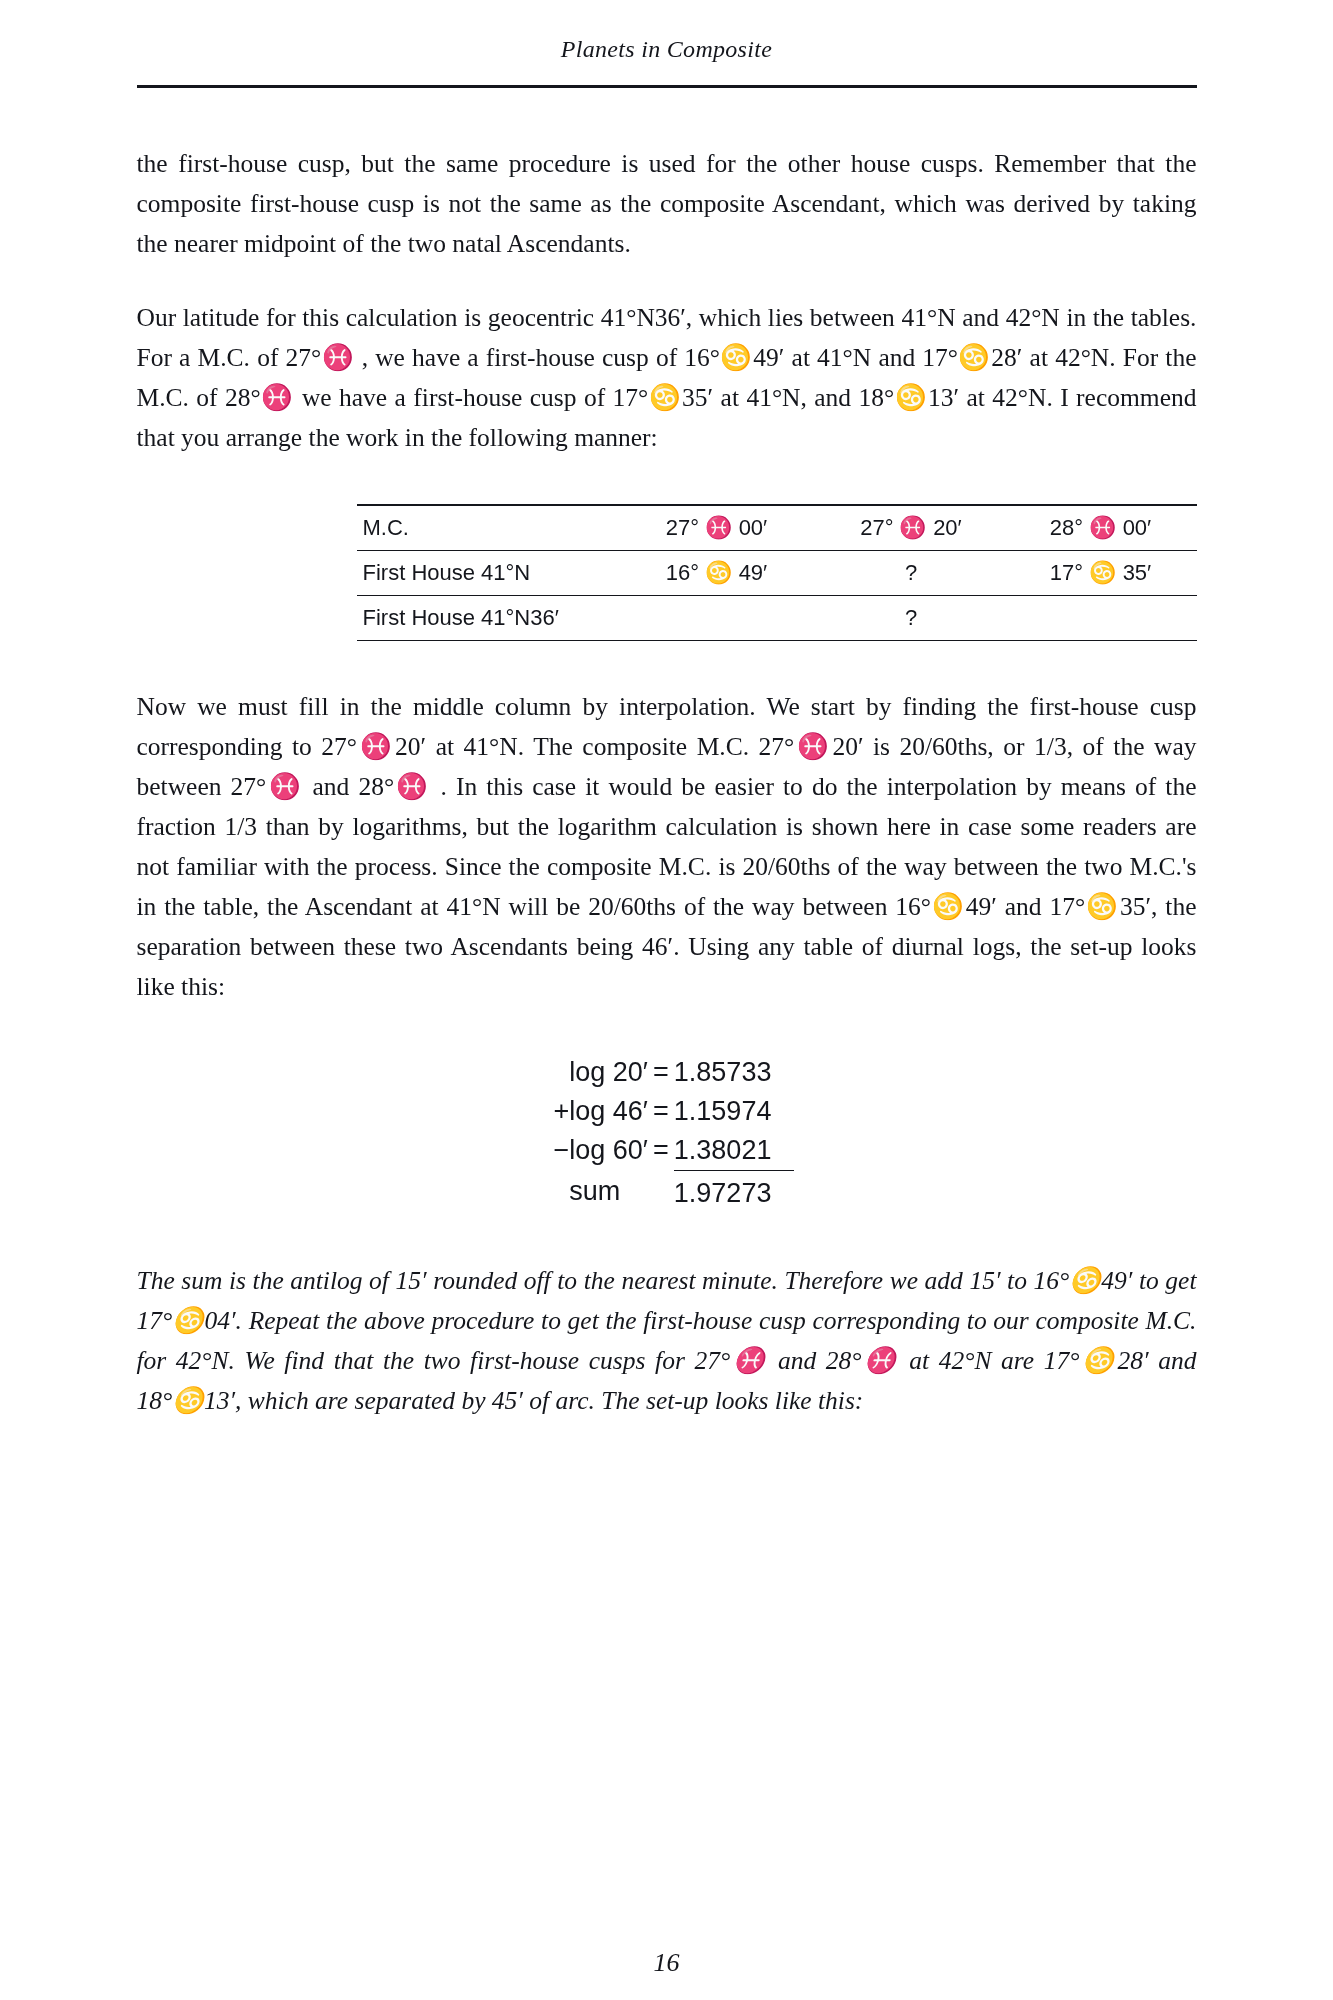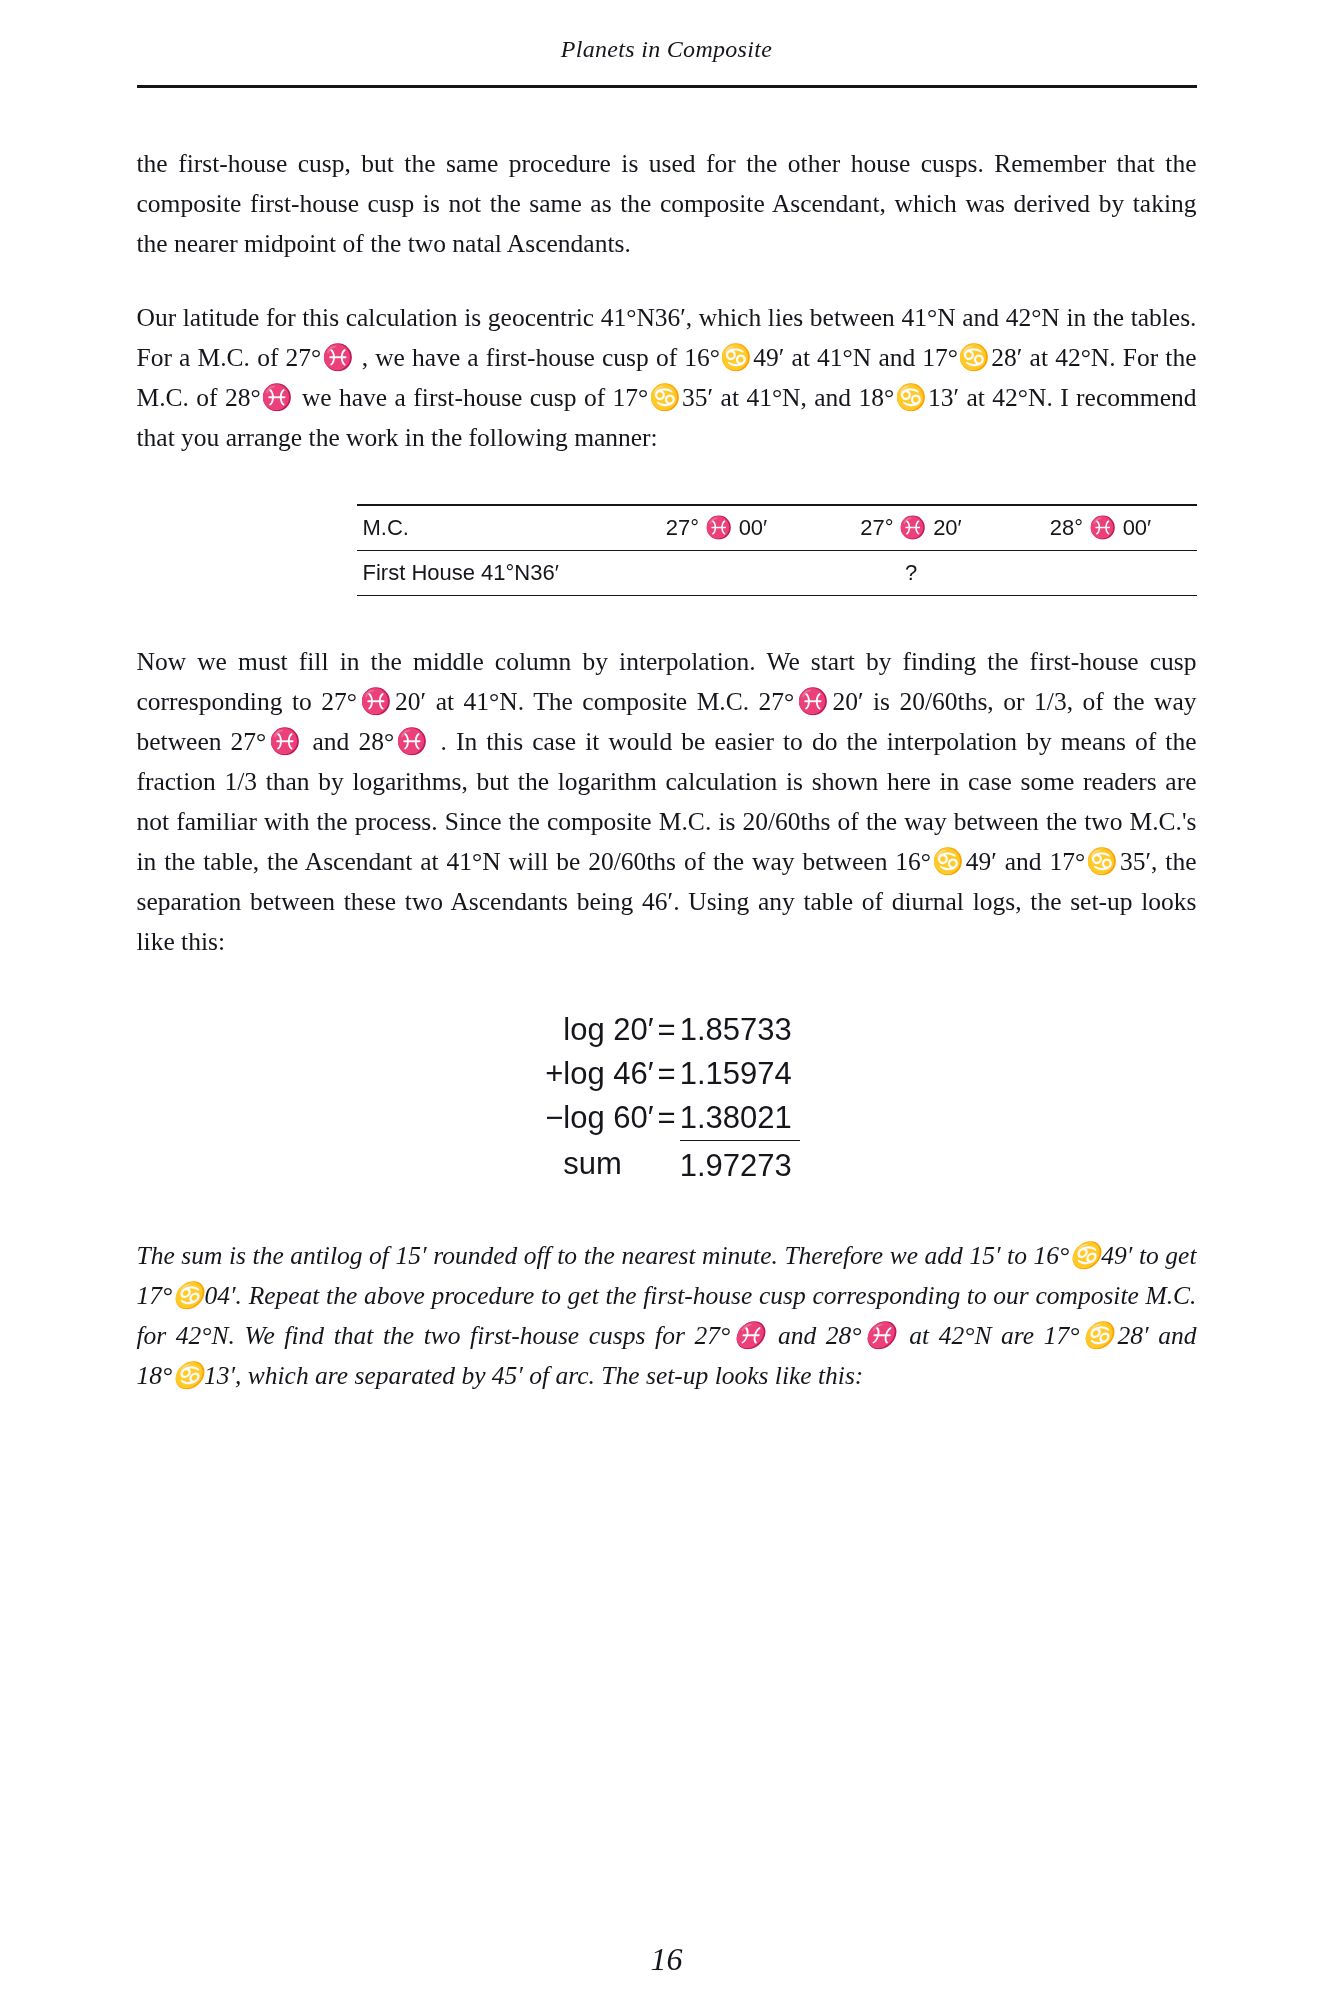--- a/index.html
+++ b/index.html
@@ -87,21 +87,21 @@
 
   
   .log-block {
     margin: 46px 0 48px 0;
     display: flex;
     justify-content: center;
   }
   table.logs {
     border-collapse: collapse;
     font-family: "Liberation Sans", sans-serif;
-    font-size: 31px;
+    font-size: 27px;
     color: #14161c;
   }
   table.logs td {
     padding: 4px 0;
   }
   td.log-op { text-align: right; padding-right: 4px; width: 30px; }
   td.log-term { text-align: left; white-space: nowrap; }
   td.log-eq { text-align: center; width: 26px; }
   td.log-val { text-align: left; padding-left: 10px; white-space: nowrap; min-width: 120px; }
   tr.underline-val td.log-val { border-bottom: 1.6px solid #14161c; }
@@ -109,21 +109,21 @@
   tr.sum-row td.log-val { padding-top: 7px; }
 
   .folio {
     position: absolute;
     bottom: 58px;
     left: 0;
     width: 1333px;
     text-align: center;
     font-family: "Liberation Serif", serif;
     font-style: italic;
-    font-size: 32px;
+    font-size: 26px;
     color: #14161c;
   }
 </style>
 </head>
 <body>
 
 <div class="page">
 
   <div class="running-head">Planets in Composite</div>
   <div class="head-rule"></div>
@@ -137,20 +137,26 @@
     <div class="table-wrap">
       <table class="interp">
         <tbody>
           <tr class="first-row">
             <td class="lbl">M.C.</td>
             <td class="c1">27° ♓ 00′</td>
             <td class="c2">27° ♓ 20′</td>
             <td class="c3">28° ♓ 00′</td>
           </tr>
           <tr class="with-line">
+            <td class="lbl">First House 41°N</td>
+            <td class="c1">16° ♋ 49′</td>
+            <td class="c2">?</td>
+            <td class="c3">17° ♋ 35′</td>
+          </tr>
+          <tr class="with-line">
             <td class="lbl">First House 41°N36′</td>
             <td class="c1"></td>
             <td class="c2">?</td>
             <td class="c3"></td>
           </tr>
         </tbody>
       </table>
     </div>
 
     <p class="body-par">Now we must fill in the middle column by interpolation. We start by finding the first-house cusp corresponding to 27°♓20′ at 41°N. The composite M.C. 27°♓20′ is 20/60ths, or 1/3, of the way between 27°♓ and 28°♓ . In this case it would be easier to do the interpolation by means of the fraction 1/3 than by logarithms, but the logarithm calculation is shown here in case some readers are not familiar with the process. Since the composite M.C. is 20/60ths of the way between the two M.C.'s in the table, the Ascendant at 41°N will be 20/60ths of the way between 16°♋49′ and 17°♋35′, the separation between these two Ascendants being 46′. Using any table of diurnal logs, the set-up looks like this:</p>

